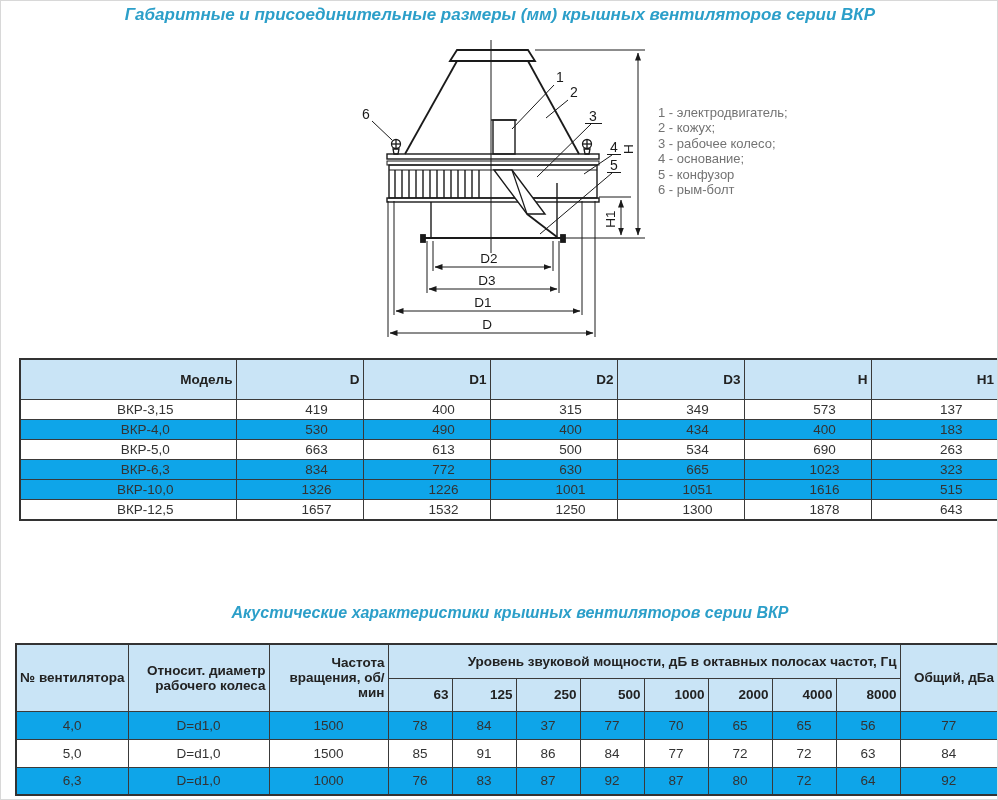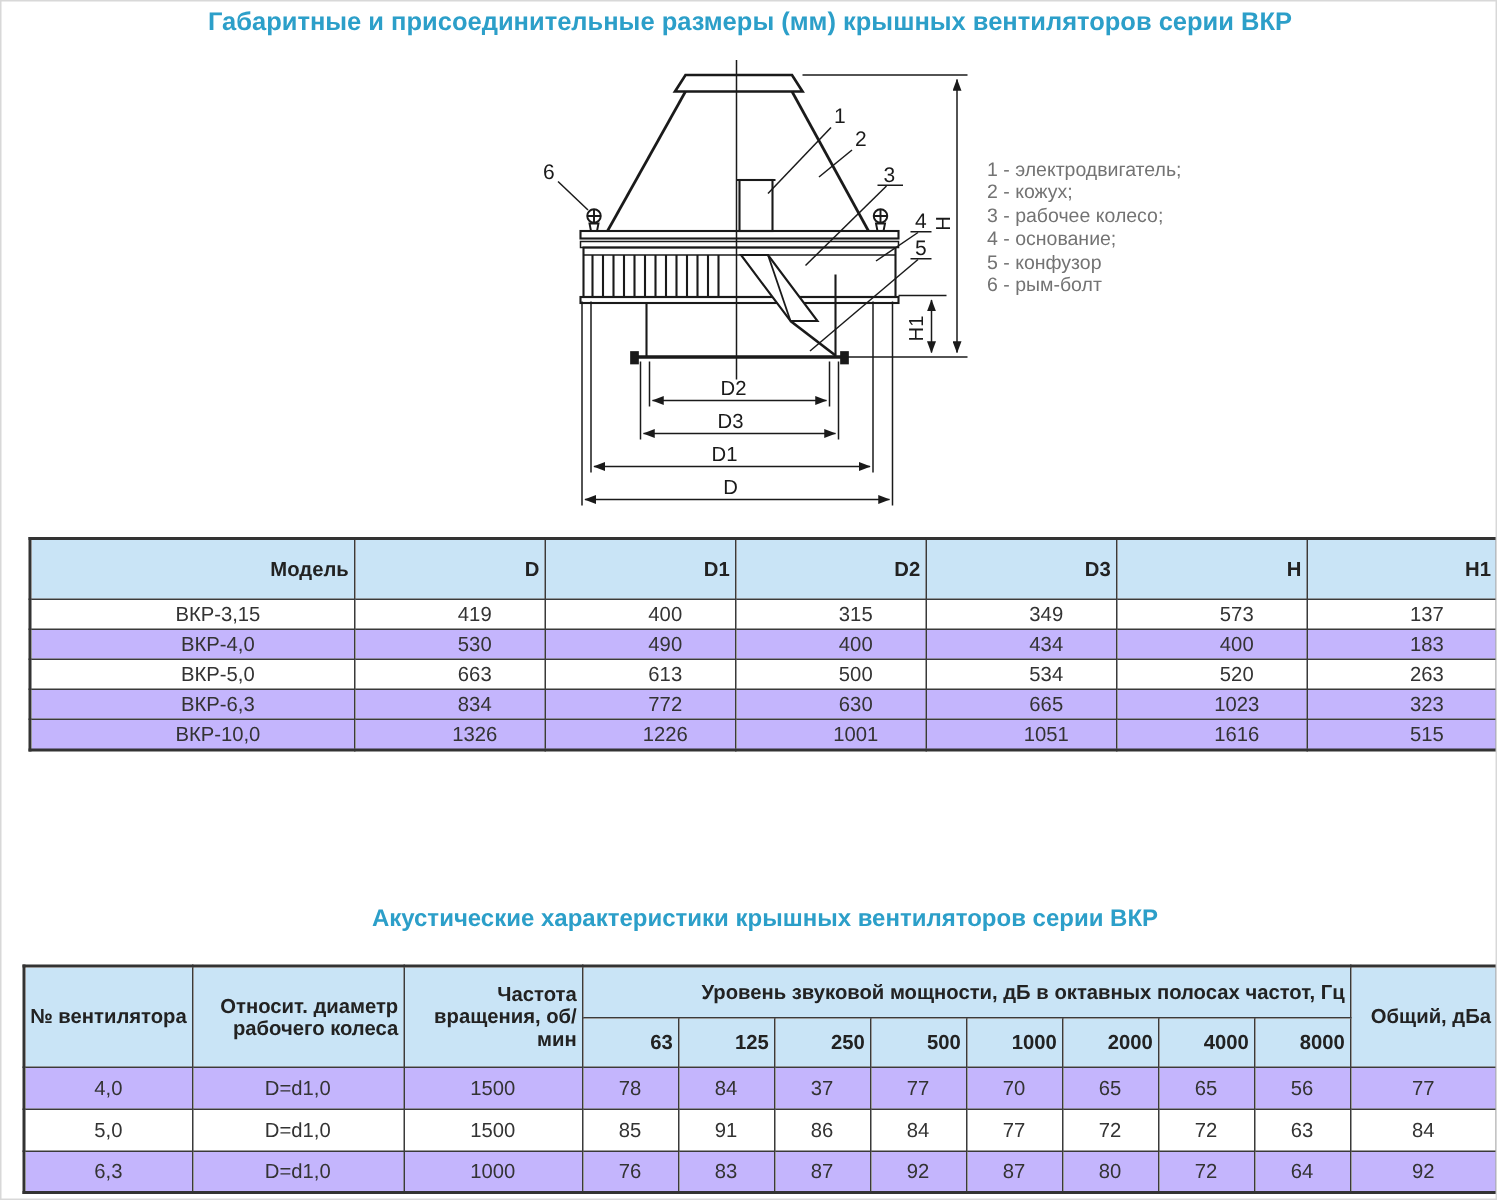--- a/index.html
+++ b/index.html
@@ -4,37 +4,37 @@
 <style>
   * { margin:0; padding:0; box-sizing:border-box; }
   body { background:#e8e8e8; font-family:"Liberation Sans", sans-serif; }
   .page {
     position:relative; width:998px; height:800px; margin:0;
     background:#fff; border:1px solid #d8d8d8; overflow:hidden;
     color:#333;
   }
   .title {
     position:absolute; left:0; width:998px; text-align:center;
-    font-weight:bold; color:#2c9fc9;
+    font-weight:bold; color:#2c9fc9;font-style:italic;
   }
   .title-1 { top:4px; font-size:17px; }
   .title-2 { top:603px; font-size:16px;padding-left:20px; }
 
   
   .diagram-svg { position:absolute; left:330px; top:26px; }
   .diagram-svg text { font-family:"Liberation Sans", sans-serif; fill:#1a1a1a; }
   .legend { position:absolute; left:657px; top:104px; font-size:13px; line-height:15.4px; color:#737373; }
 
   
   table { border-collapse:collapse; table-layout:fixed; position:absolute; background:#fff; }
   th, td { border:1px solid #3a3a3a; text-align:center; vertical-align:middle;
            font-size:13.5px; padding:2px 3px; overflow:hidden; }
   th { background:#c9e4f6; font-weight:bold; color:#222;text-align:right; }
   td { color:#333; font-weight:normal; }
-  tr.alt td { background:#c4b5fd;margin-left:48px; }
+  tr.alt td { background:#0ea5e9;margin-left:48px; }
 
   .t1 { left:18px; top:357px; width:978px; border:2px solid #333; }
   .t1 thead th { height:40px; }
   .t1 td { height:17px;padding-left:37px; }
 
   .t2 { left:14px; top:642px; width:982px; border:2px solid #333; }
   .t2 thead tr.r1 th { height:34px; }
   .t2 thead tr.r2 th { height:33px; }
   .t2 td { height:28px; }
 </style>
@@ -185,40 +185,49 @@
           <td>434</td>
           <td>400</td>
           <td>183</td>
         </tr>
         <tr>
           <td>ВКР-5,0</td>
           <td>663</td>
           <td>613</td>
           <td>500</td>
           <td>534</td>
-          <td>520</td>
+          <td>690</td>
           <td>263</td>
         </tr>
         <tr class="alt">
           <td>ВКР-6,3</td>
           <td>834</td>
           <td>772</td>
           <td>630</td>
           <td>665</td>
           <td>1023</td>
           <td>323</td>
         </tr>
         <tr class="alt">
           <td>ВКР-10,0</td>
           <td>1326</td>
           <td>1226</td>
           <td>1001</td>
           <td>1051</td>
           <td>1616</td>
           <td>515</td>
+        </tr>
+        <tr>
+          <td>ВКР-12,5</td>
+          <td>1657</td>
+          <td>1532</td>
+          <td>1250</td>
+          <td>1300</td>
+          <td>1878</td>
+          <td>643</td>
         </tr>
       </tbody>
   </table>
 
   <div class="title title-2">Акустические характеристики крышных вентиляторов серии ВКР</div>
 
   <table class="t2">
     <colgroup>
       <col style="width:112px">
         <col style="width:141px">

